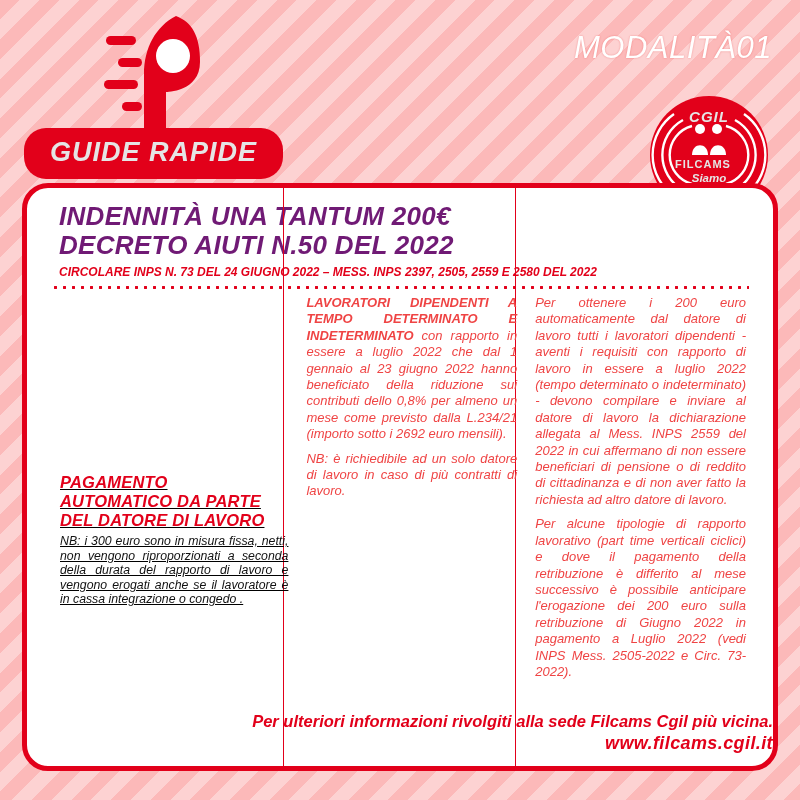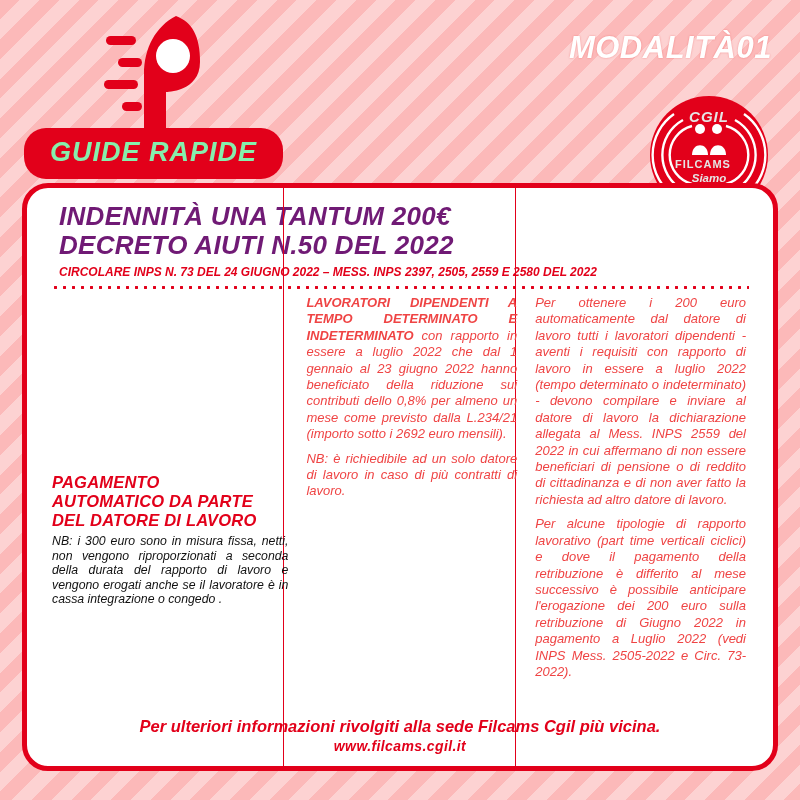--- a/index.html
+++ b/index.html
@@ -22,40 +22,40 @@
   
   .top-band {
     position: absolute;
     top: 0; left: 0; right: 0;
     height: 185px;
   }
   .modalita {
     position: absolute;
     right: 28px; top: 30px;
     font-size: 31px;
-    font-weight: bold;
+    font-weight: normal;
     letter-spacing: 0.5px;
     color: #ffffff;
     text-shadow: 0 0 2px rgba(220,0,0,0.35);
     font-style: italic;
   }
 
   
   .rocket {
     position: absolute;
     left: 104px; top: 14px;
     width: 120px; height: 125px;
   }
 
   
   .guide-pill {
     position: absolute;
     left: 24px; top: 128px;
     background: #e2001a;
-    color: #86efac;
+    color: #e5e5e5;
     font-size: 27px;
     font-weight: bold;
     font-style: italic;
     letter-spacing: 1px;
     padding: 9px 26px 11px 26px;
     border-radius: 22px;
   }
 
   
   .cgil-badge {
@@ -144,22 +144,23 @@
     position: absolute;
     top: 0; bottom: 0;
     width: 0;
     border-left: 1.5px solid #e2001a;
   }
   .vline-1 { left: 256px; }
   .vline-2 { left: 488px; }
 
   .col-1-inner {
     position: absolute;
-    left: 7px; right: 9px;
+    left: 15px; right: 9px;
     top: 178px;
+    text-decoration: underline;
   }
   .pay-head {
     color: #e2001a;
     font-size: 16.5px;
     font-weight: bold;
     font-style: italic;
     line-height: 19px;
     letter-spacing: 0.2px;
   }
   .pay-note {
@@ -177,32 +178,32 @@
     line-height: 16.4px;
     text-align: justify;
     font-style: italic;
   }
   .body-text b { font-weight: bold; }
   .body-text p + p { margin-top: 8px; }
 
   .footer {
     position: absolute;
     left: 0; right: 0; bottom: 12px;
-    text-align: center;
+    text-align: right;
   }
   .footer-line {
     color: #e2001a;
     font-size: 16.5px;
     font-weight: bold;
     font-style: italic;
   }
   .footer-url {
     margin-top: 2px;
     color: #e2001a;
-    font-size: 14px;
+    font-size: 18px;
     font-weight: bold;
     font-style: italic;
     letter-spacing: 0.4px;
   }
 </style>
 </head>
 <body>
 
 <div id="poster">
 

